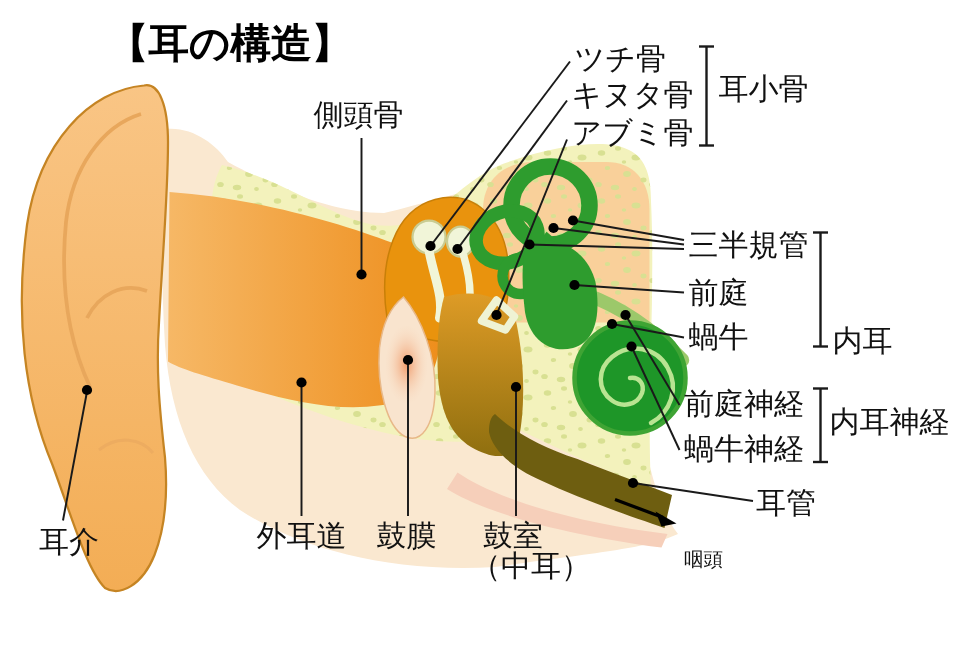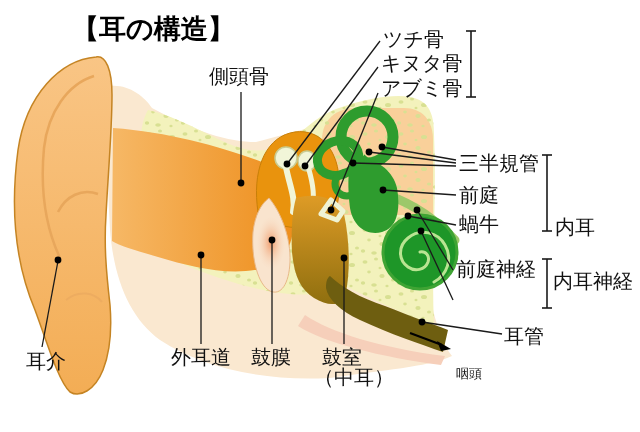--- a/index.html
+++ b/index.html
@@ -175,25 +175,27 @@
     <line x1="410" y1="333" x2="442" y2="345" stroke="#000" stroke-width="2.2"></line>
     <polygon points="451,349 437,341 441,351" fill="#000"></polygon>
   </g>
 </svg>
 
 <div class="title" style="left:56px;top:11px;margin-left:16px;">【耳の構造】</div>
 <div class="label" style="left:209px;top:66px;">側頭骨</div>
 <div class="label" style="left:383px;top:29px;">ツチ骨</div>
 <div class="label" style="left:381px;top:53px;">キヌタ骨</div>
 <div class="label" style="left:381px;top:78px;">アブミ骨</div>
+<div class="label" style="left:479px;top:49px;">耳小骨</div>
 <div class="label" style="left:459px;top:153px;">三半規管</div>
 <div class="label" style="left:459px;top:185px;">前庭</div>
 <div class="label" style="left:459px;top:214px;">蝸牛</div>
 <div class="label" style="left:555px;top:182px;margin-top:35px;">内耳</div>
 <div class="label" style="left:456px;top:259px;">前庭神経</div>
+<div class="label" style="left:456px;top:289px;">蝸牛神経</div>
 <div class="label" style="left:553px;top:271px;">内耳神経</div>
 <div class="label" style="left:504px;top:326px;font-family:Liberation Serif, serif;">耳管</div>
 <div class="label small" style="left:456px;top:343px;">咽頭</div>
 <div class="label" style="left:26px;top:351px;">耳介</div>
 <div class="label" style="left:171px;top:347px;">外耳道</div>
 <div class="label" style="left:251px;top:347px;">鼓膜</div>
 <div class="label" style="left:322px;top:347px;">鼓室</div>
 <div class="label" style="left:314px;top:367px;">（中耳）</div>
 
 </div>

